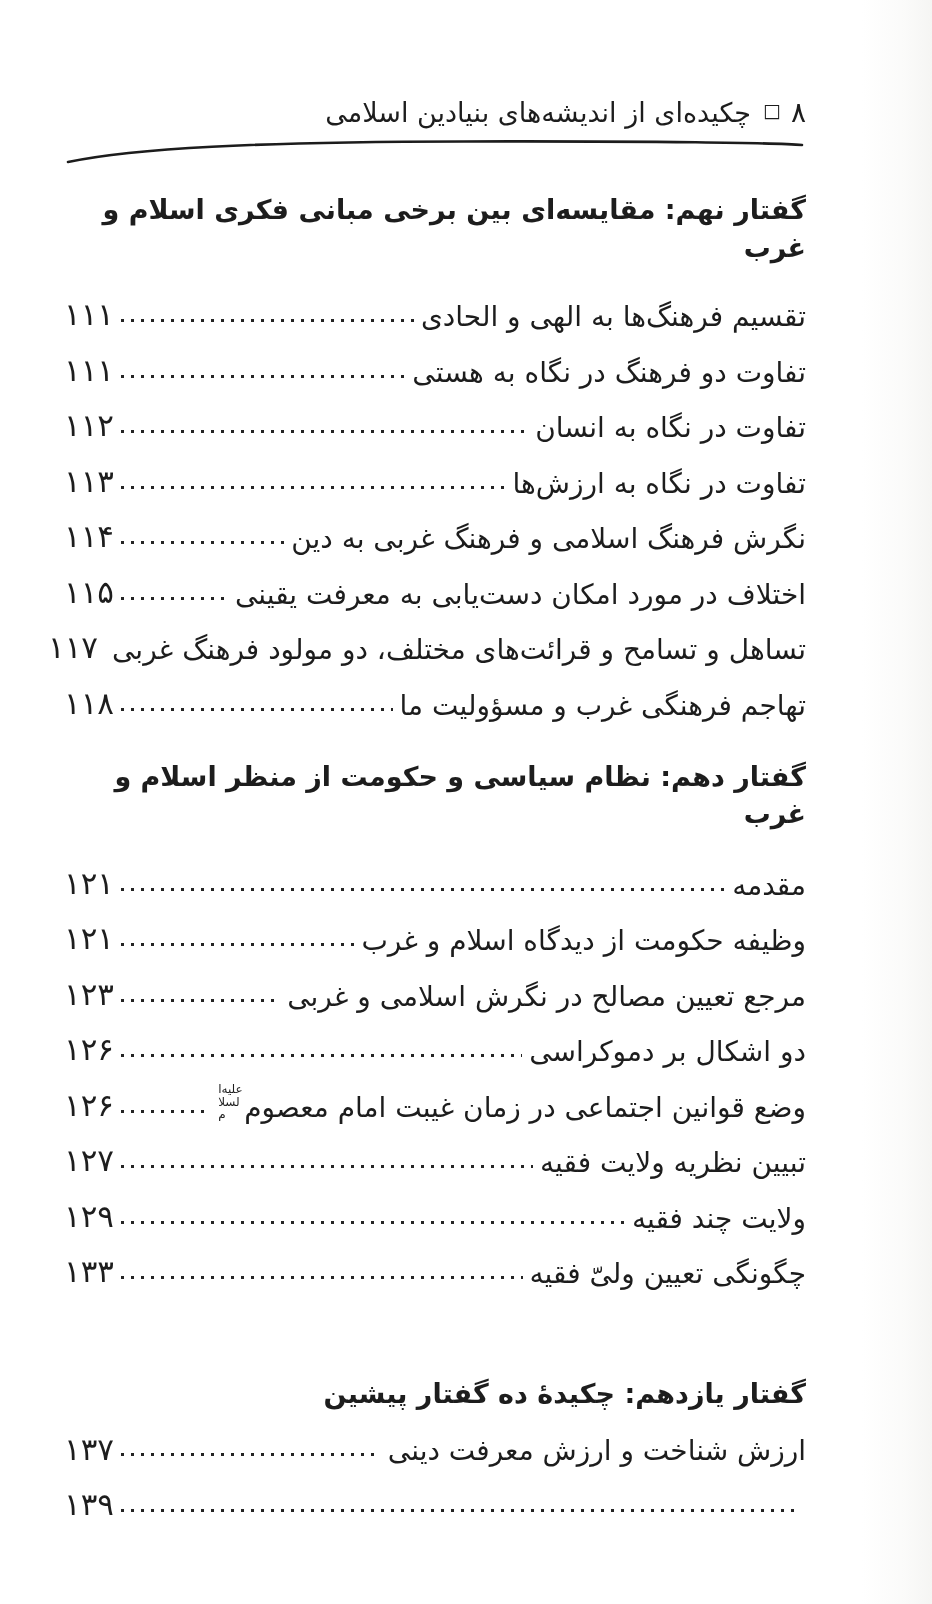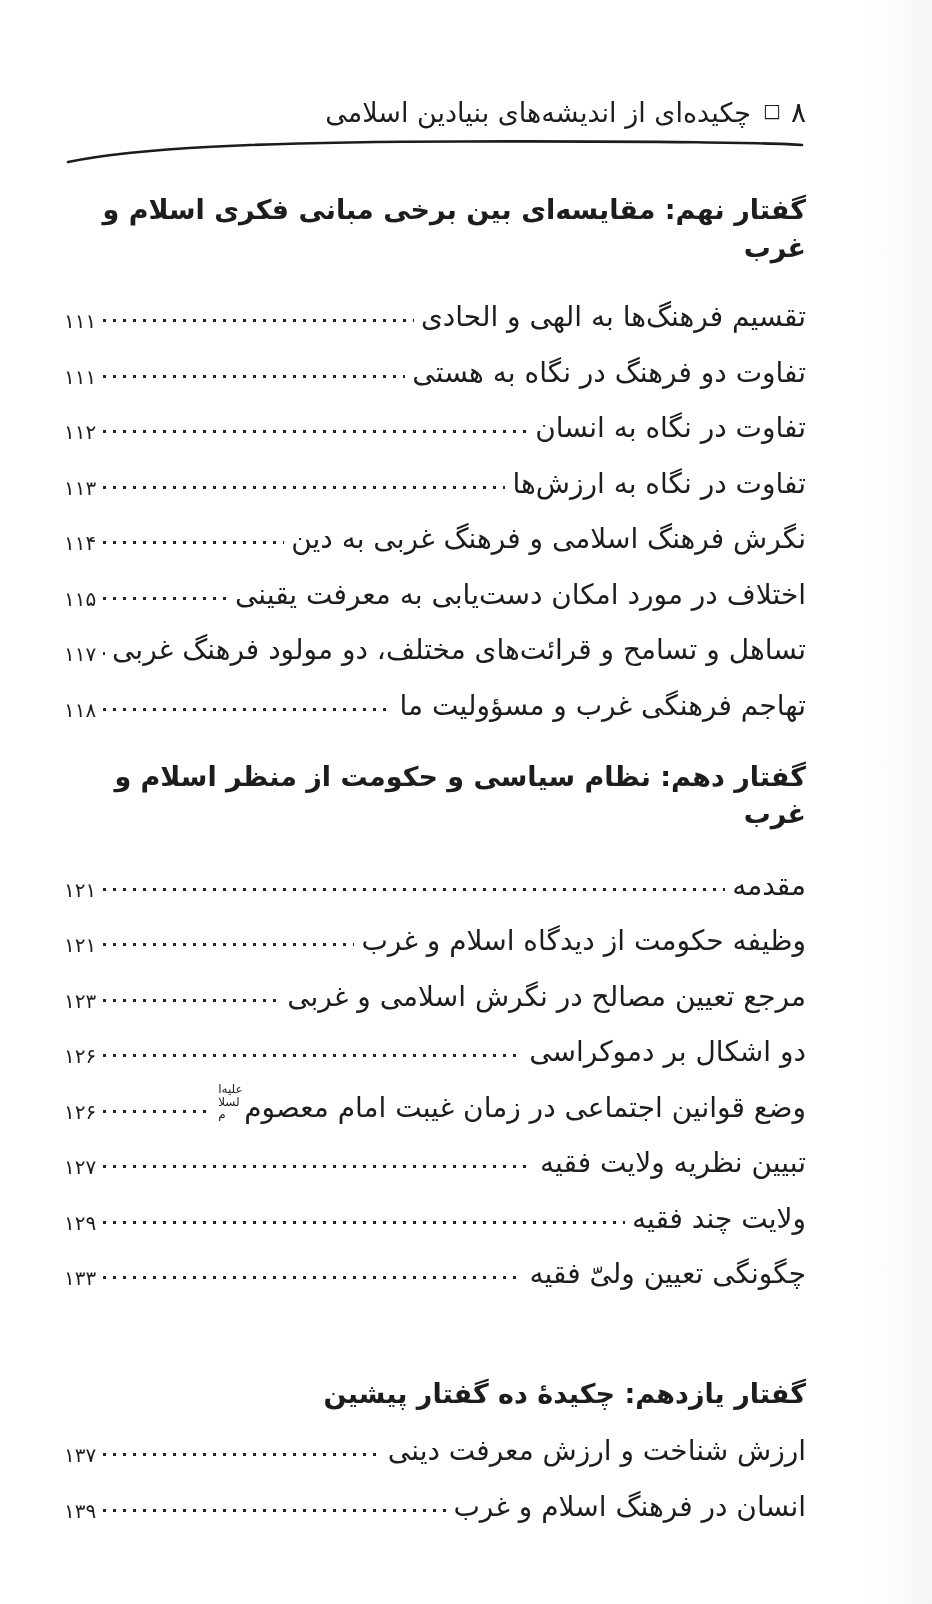--- a/index.html
+++ b/index.html
@@ -40,21 +40,21 @@
   
   .toc-row{
     display:flex;flex-direction:row;align-items:flex-end;
     height:55.5px;font-size:28px;line-height:1.25;
   }
   .toc-title{white-space:nowrap;}
   .toc-leader{
     flex:1;height:3px;margin:0 7px 12px 7px;
     background:repeating-linear-gradient(90deg,#242424 0 3px,transparent 3px 10px);
   }
-  .toc-page{white-space:nowrap;font-size:20px;}
+  .toc-page{white-space:nowrap;font-size:31px;}
   .honorific{
     font-size:12px;display:inline-block;max-width:26px;
     line-height:1.05;vertical-align:baseline;transform:translateY(-4px);
     white-space:normal;word-break:break-all;text-align:left;
   }
 </style>
 </head>
 <body>
 
 <div class="scan-edge"></div>
@@ -159,18 +159,17 @@
   </div>
 
   <h2 class="section-heading sh-3">گفتار یازدهم: چکیدهٔ ده گفتار پیشین</h2>
 
   <div class="toc-row">
     <span class="toc-title">ارزش شناخت و ارزش معرفت دینی</span>
     <span class="toc-leader"></span>
     <span class="toc-page">۱۳۷</span>
   </div>
   <div class="toc-row">
-    <span class="toc-title">انسان در فرهنگ اسلام و غرب</span>
     <span class="toc-leader"></span>
     <span class="toc-page">۱۳۹</span>
   </div>
 
 </div>
 
 </body></html>

